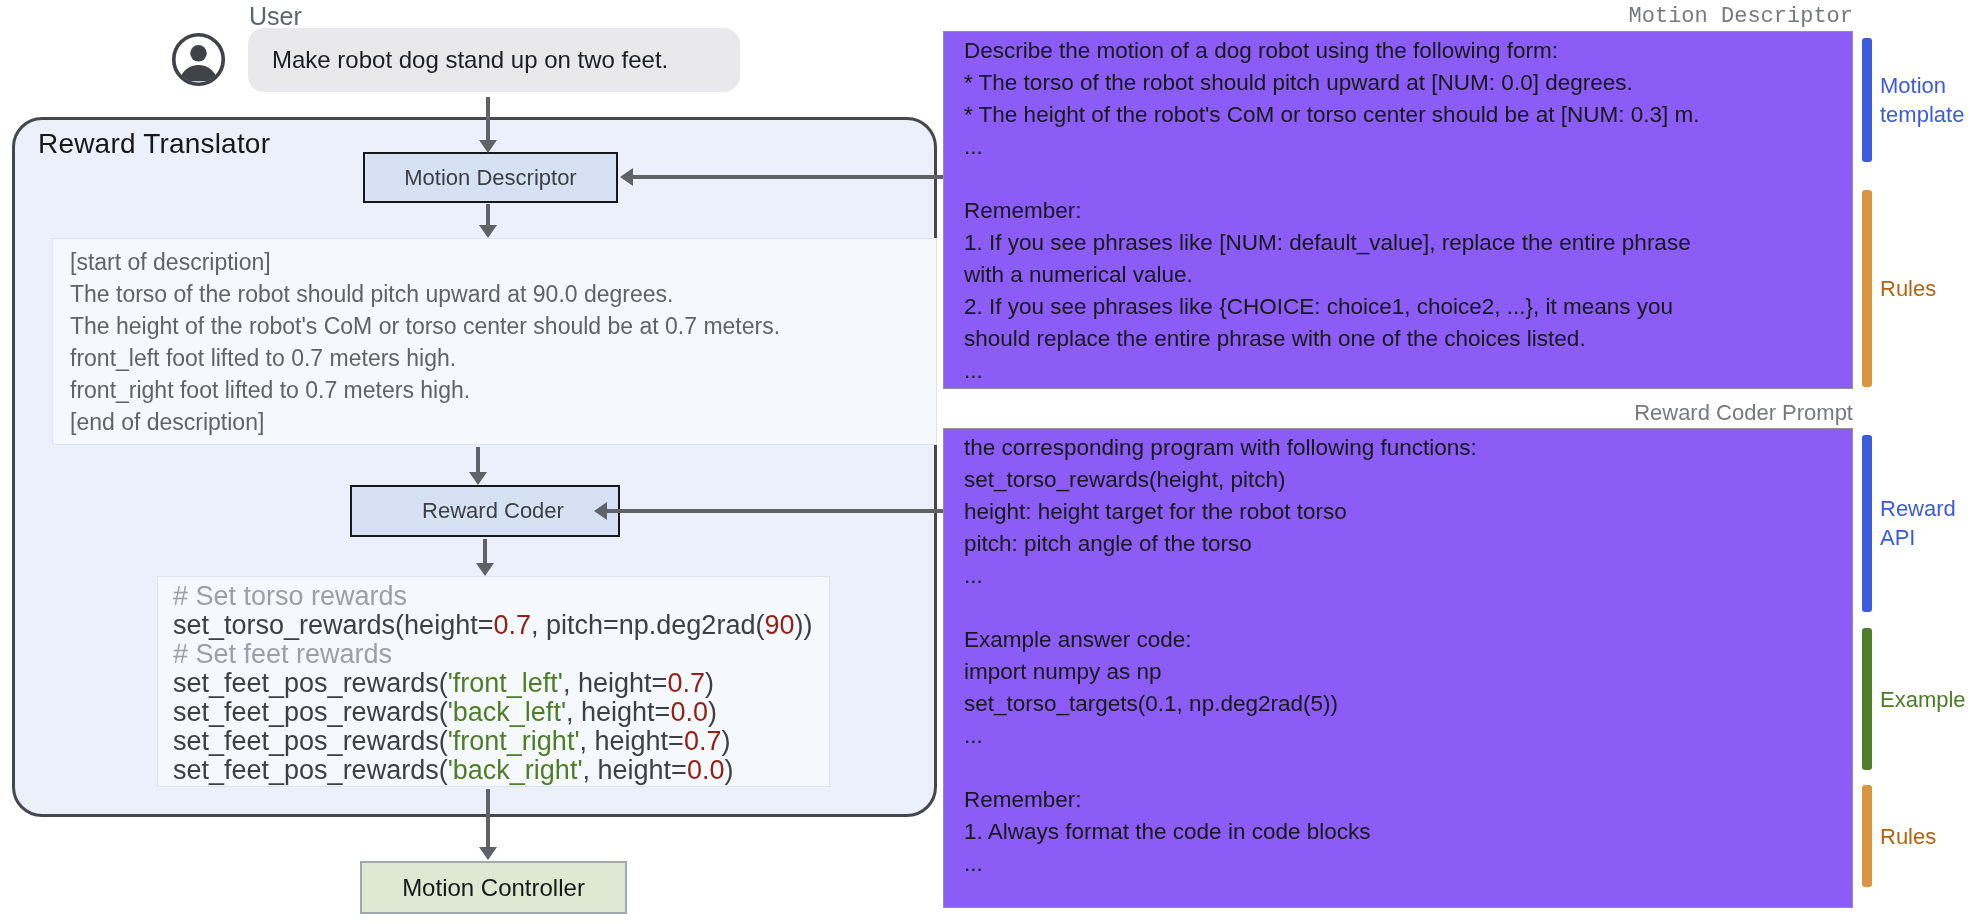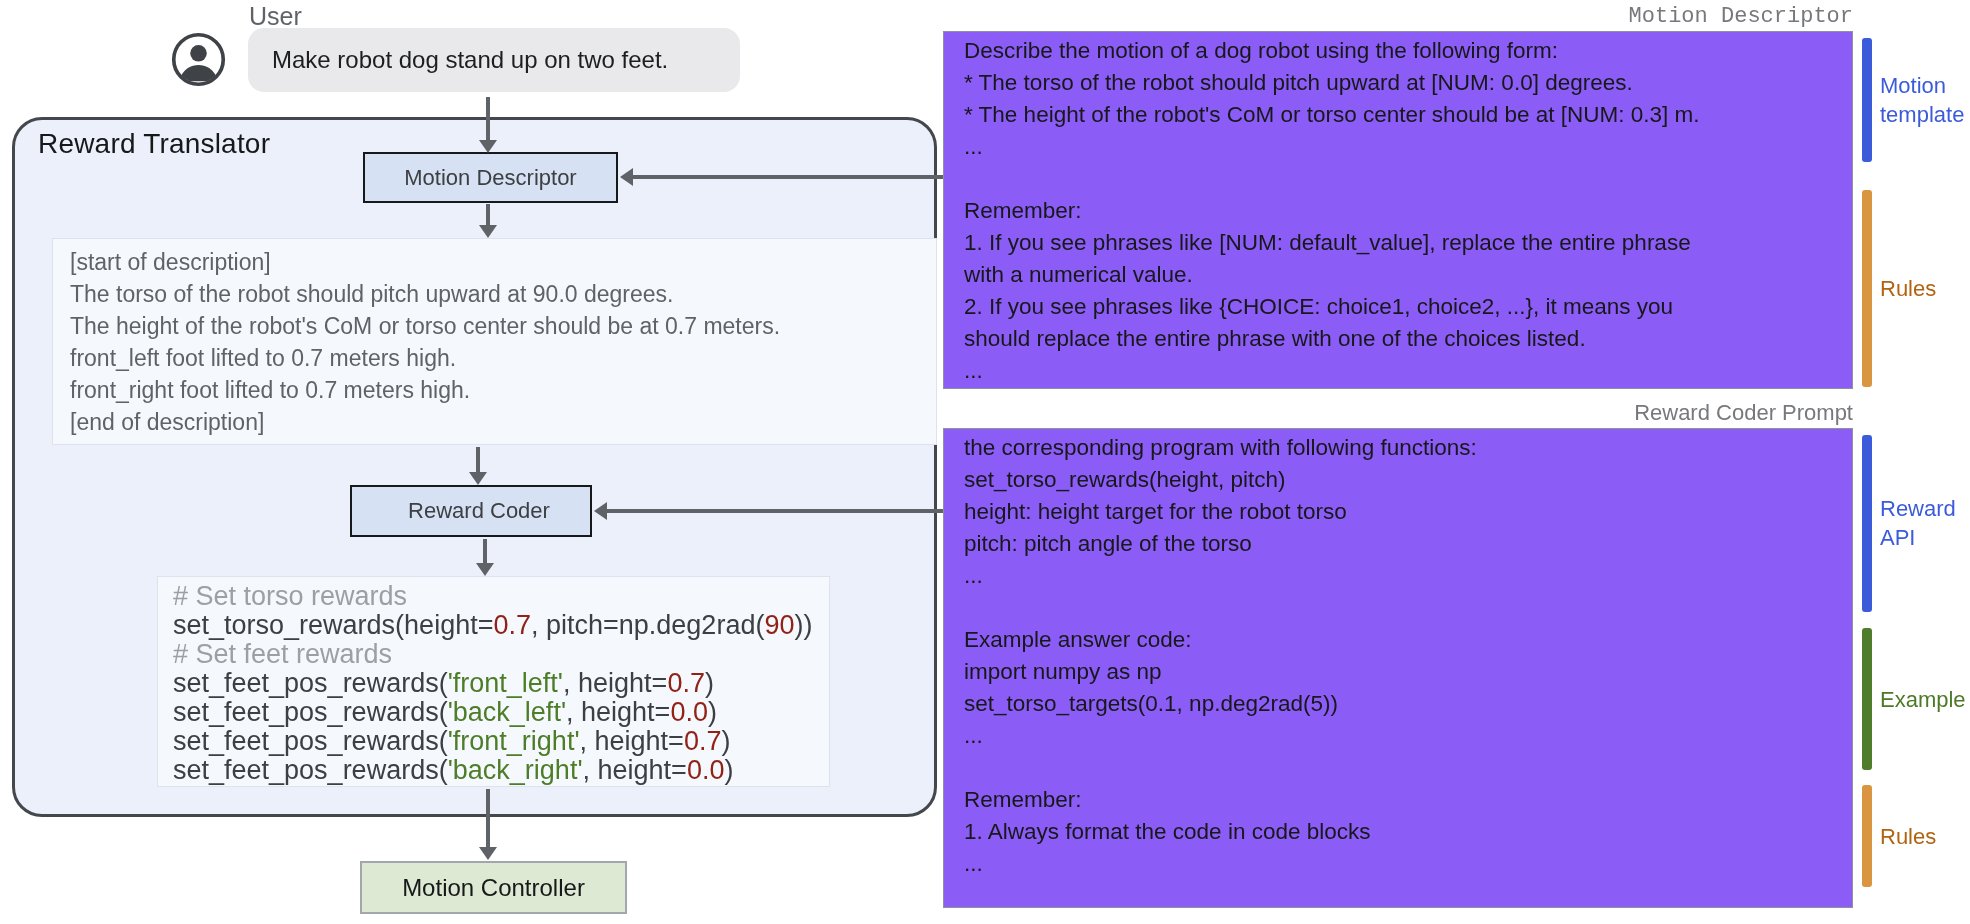--- a/index.html
+++ b/index.html
@@ -27,21 +27,21 @@
     box-sizing:border-box;
   }
   .rt-title { left:38px; top:128px; font-size:28px; font-weight:500; color:#17181a; letter-spacing:0.2px; }
 
   .llm-box {
     background:#d6e1f4; border:2px solid #17181a; box-sizing:border-box;
     display:flex; align-items:center; justify-content:center;
     font-size:22px; color:#3c4043;
   }
   .md-box { left:363px; top:152px; width:255px; height:51px; }
-  .rc-box { left:350px; top:485px; width:242px; height:52px;padding-left:16px; }
+  .rc-box { left:350px; top:485px; width:270px; height:52px;padding-left:16px; }
 
   .panel {
     background:#f5f8fd; border:1.5px solid #dde3ee; box-sizing:border-box; overflow:hidden;
   }
   .desc-box { left:28px; top:238px; width:885px; height:207px; padding:7px 17px;margin-left:24px; }
   .desc-box .tline { font-size:23px; line-height:32px; color:#5f6368; white-space:pre; }
 
   .code-box { left:157px; top:576px; width:673px; height:211px; padding:5px 15px; }
   .code-box .cline { font-size:27px; line-height:29px; white-space:pre; }
   .tok-c  { color:#3c4043; }

